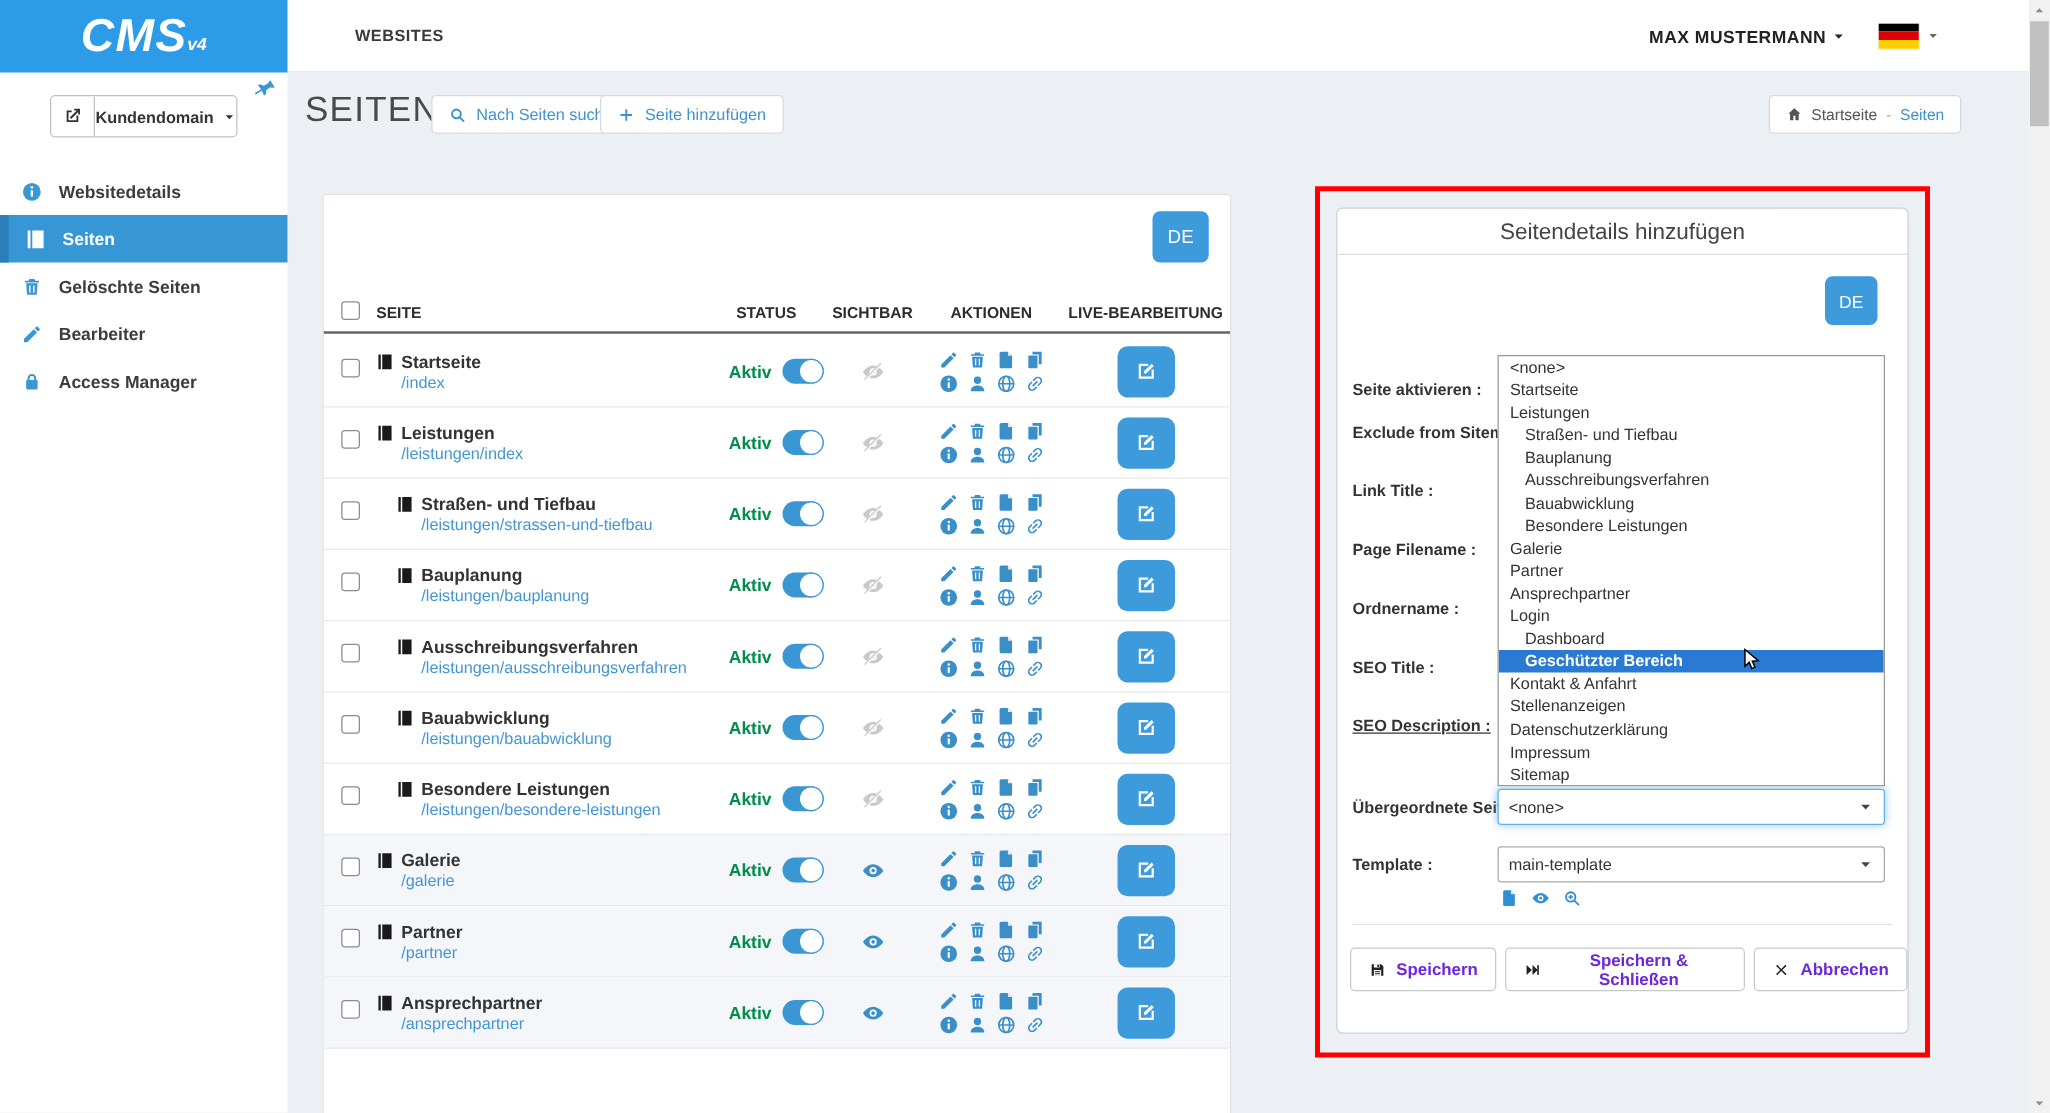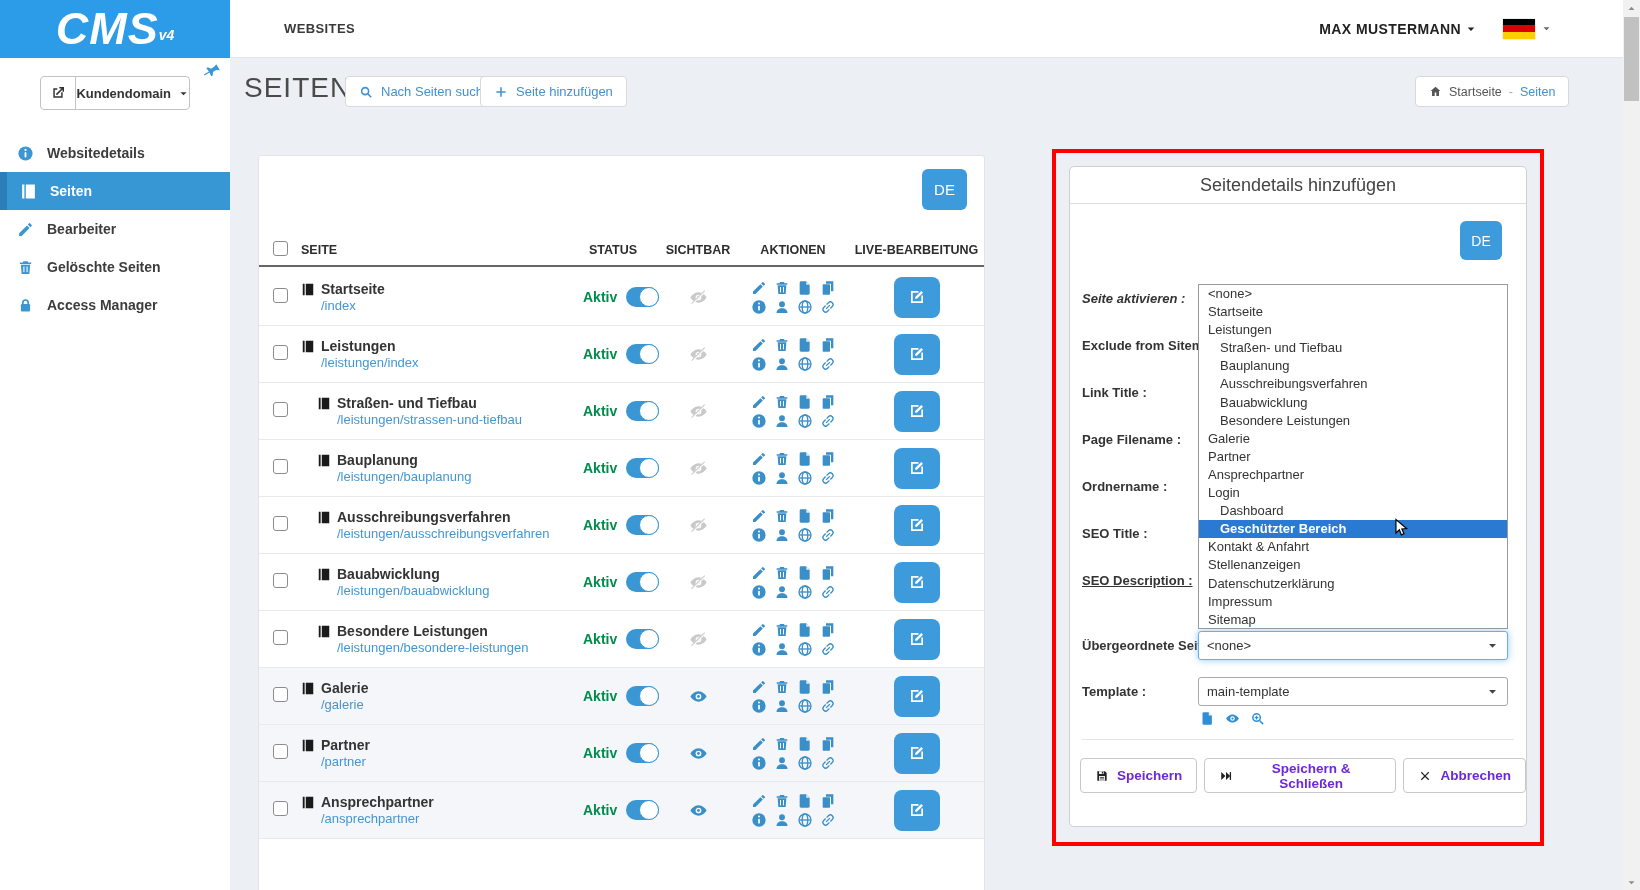--- a/index.html
+++ b/index.html
@@ -3,21 +3,21 @@
 <meta charset="utf-8">
 <style>
   * { margin:0; padding:0; box-sizing:border-box; }
   html,body { width:1640px; height:890px; overflow:hidden; font-family:"Liberation Sans",sans-serif; background:#ecf0f5; }
   .icn { display:inline-flex; }
   .icn svg { width:100%; height:100%; display:block; }
 
   
   #sidebar { position:absolute; left:0; top:0; width:230px; height:890px; background:#fff; z-index:5; }
   #brand { height:58px; background:#2d9ce8; color:#fff; display:flex; align-items:center; justify-content:center; }
-  #brand .b1 { font-size:45px; font-weight:bold; font-style:italic; letter-spacing:1px; }
+  #brand .b1 { font-size:37px; font-weight:bold; font-style:italic; letter-spacing:1px; }
   #brand .b2 { font-size:14px; font-weight:bold; font-style:italic; margin-top:12px; }
   #pin { position:absolute; top:62px; right:9px; width:17px; height:17px; color:#3b97d3; transform:rotate(14deg); cursor:pointer; }
   #domain-group { position:absolute; top:76px; left:40px; width:150px; height:34px; display:flex; border:1px solid #c3c3c3; border-radius:4px; background:#fff; overflow:hidden; }
   #domain-group .seg1 { width:38px; display:flex; align-items:center; justify-content:center; border-right:1px solid #c3c3c3; color:#333; }
   #domain-group .seg1 .icn { width:16px; height:16px; }
   #domain-group .seg2 { flex:1; display:flex; align-items:center; justify-content:center; gap:7px; font-size:13px; font-weight:bold; color:#333; }
   #domain-group .car { width:11px; height:11px; color:#333; }
   #side-menu { position:absolute; top:134px; left:0; right:0; }
   .side-item { height:38px; display:flex; align-items:center; gap:13px; padding-left:17px; font-size:14px; font-weight:bold; color:#3c3c3c; cursor:pointer; }
   .side-item .icn { width:17px; height:17px; color:#3b97d3; }
@@ -265,32 +265,32 @@
         <span class="icn">
           <svg viewBox="0 0 24 24">
             <use href="#sym-book"></use>
           </svg>
         </span>
         <span>Seiten</span>
       </div>
       <div class="side-item">
         <span class="icn">
           <svg viewBox="0 0 24 24">
+            <use href="#sym-trash"></use>
+          </svg>
+        </span>
+        <span>Gelöschte Seiten</span>
+      </div>
+      <div class="side-item">
+        <span class="icn">
+          <svg viewBox="0 0 24 24">
             <use href="#sym-pencil"></use>
           </svg>
         </span>
         <span>Bearbeiter</span>
-      </div>
-      <div class="side-item">
-        <span class="icn">
-          <svg viewBox="0 0 24 24">
-            <use href="#sym-trash"></use>
-          </svg>
-        </span>
-        <span>Gelöschte Seiten</span>
       </div>
       <div class="side-item">
         <span class="icn">
           <svg viewBox="0 0 24 24">
             <use href="#sym-lock"></use>
           </svg>
         </span>
         <span>Access Manager</span>
       </div>
     </div>
@@ -1183,21 +1183,21 @@
           </div>
         </div>
       </div>
   </div>
 
   <div id="panel">
     <div id="panel-card">
       <div id="panel-title">Seitendetails hinzufügen</div>
       <button id="panel-de">DE</button>
       <div id="panel-labels">
-          <div class="flabel" style="top: 108px; font-style: italic;">Seite aktivieren :</div>
+          <div class="flabel" style="top: 121px;">Seite aktivieren :</div>
           <div class="flabel" style="top: 155px;">Exclude from Sitemap :</div>
           <div class="flabel" style="top: 202px;">Link Title :</div>
           <div class="flabel" style="top: 249px;">Page Filename :</div>
           <div class="flabel" style="top: 296px;">Ordnername :</div>
           <div class="flabel" style="top: 343px;">SEO Title :</div>
           <div class="flabel" style="top: 390px; text-decoration: underline;">SEO Description :</div>
         </div>
       <div id="dropdown">
           <div class="opt">&lt;none&gt;</div>
           <div class="opt">Startseite</div>

